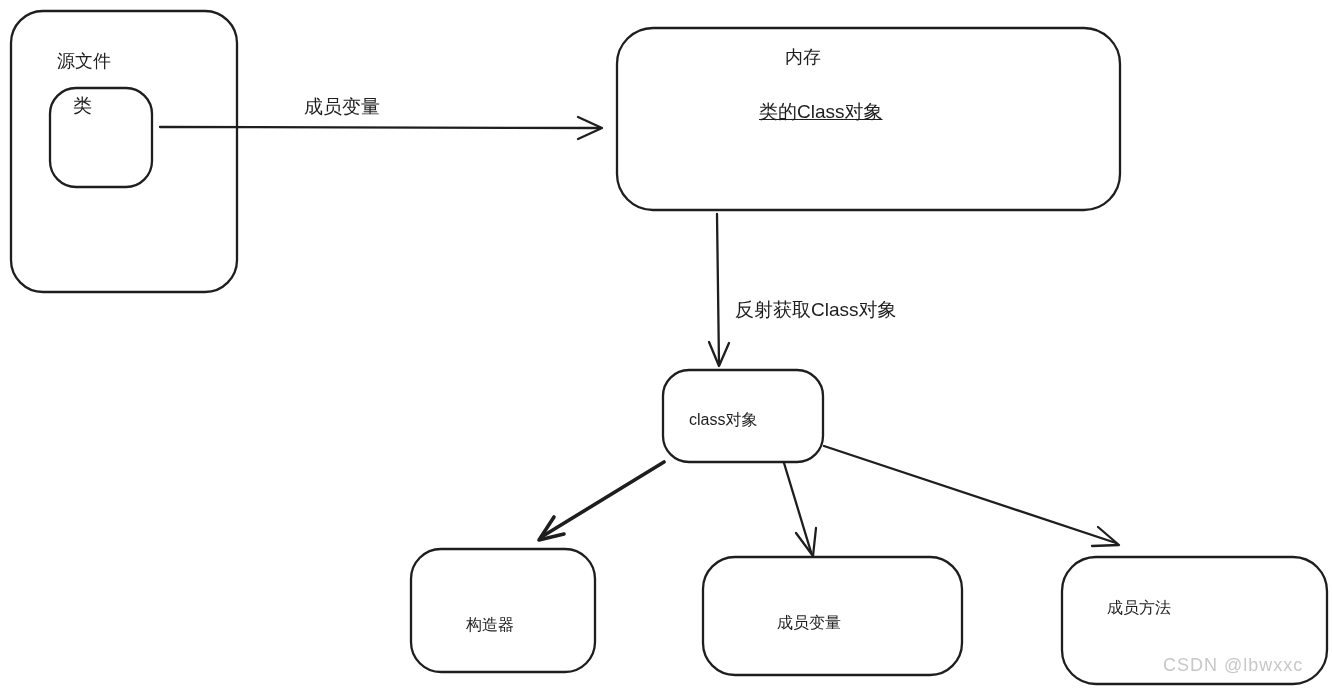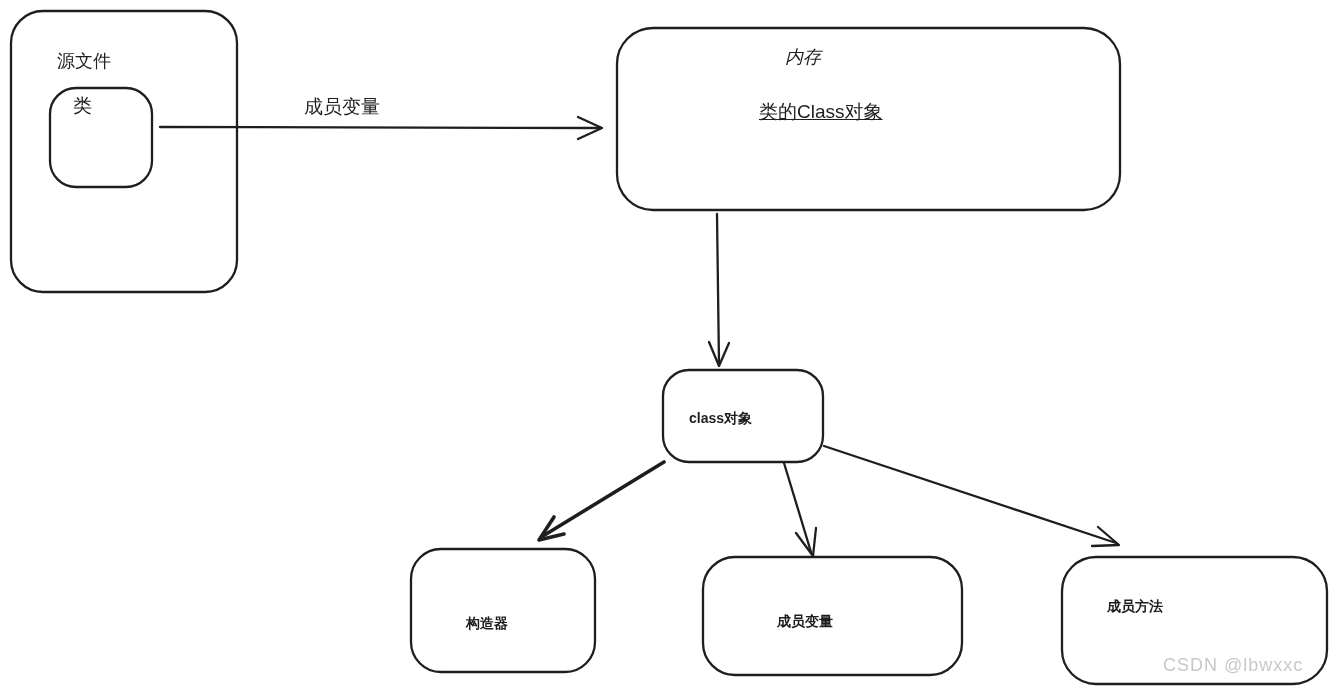--- a/index.html
+++ b/index.html
@@ -34,21 +34,21 @@
     stroke-width: 3.6;
   }
   .label {
     position: absolute;
     white-space: nowrap;
     line-height: 1.2;
     color: #1e1e1e;
   }
   .fs18 { font-size: 18px; }
   .fs19 { font-size: 19px; }
-  .fs20 { font-size: 14px; font-weight: bold; }
+  .fs20 { font-size: 16px; }
   .watermark {
     position: absolute;
     left: 1163px;
     top: 655px;
     font-size: 18px;
     color: #c8c8c8;
     white-space: nowrap;
     letter-spacing: 1px;
   }
 </style>
@@ -96,30 +96,31 @@
     <g>
       <line x1="824" y1="446" x2="1116" y2="543"></line>
       <polyline points="1092,546 1119,545 1098,527"></polyline>
     </g>
   </svg>
 
   <div class="label fs18" style="left:57px; top:51px;">源文件</div>
 
   <div class="label fs19" style="left:73px; top:95px;">类</div>
 
-  <div class="label fs18" style="left:785px; top:47px;font-style:italic;">内存</div>
+  <div class="label fs18" style="left:785px; top:47px;">内存</div>
 
   <div class="label fs19" style="left:759px; top:101px;text-decoration:underline;">类的Class对象</div>
 
   <div class="label fs20" style="left:689px; top:410px;">class对象</div>
 
   <div class="label fs20" style="left:466px; top:615px;">构造器</div>
 
   <div class="label fs20" style="left:777px; top:613px;">成员变量</div>
 
   <div class="label fs20" style="left:1107px; top:598px;">成员方法</div>
 
   <div class="label fs19" style="left:304px; top:96px;">成员变量</div>
 
+  <div class="label fs19" style="left:735px; top:299px;">反射获取Class对象</div>
 
   <div class="watermark">CSDN @lbwxxc</div>
 
 </div>
 
 </body></html>

